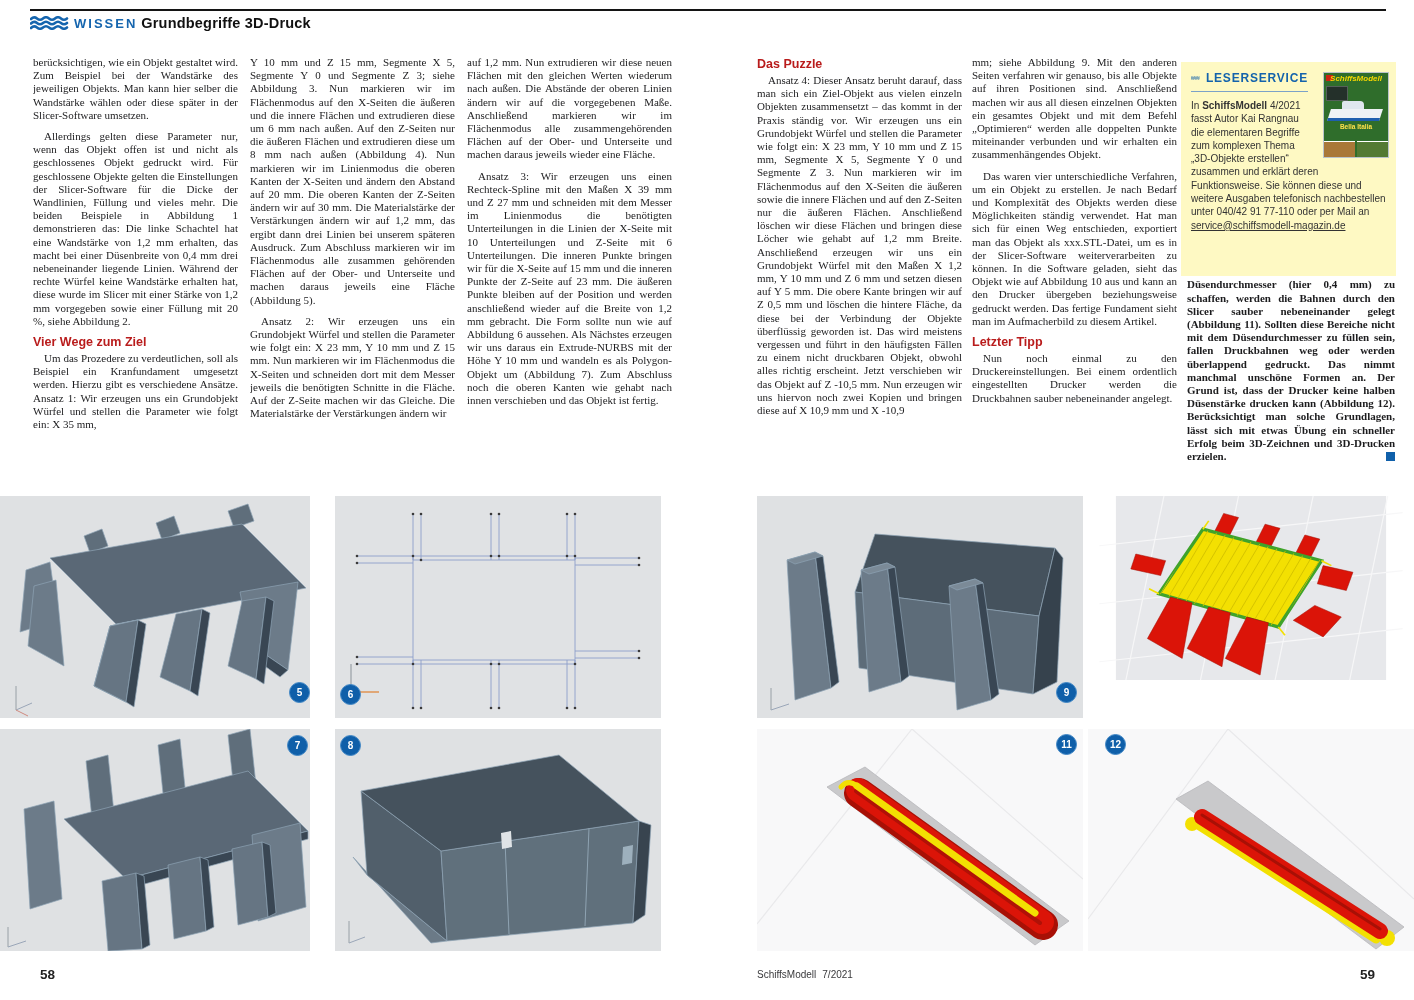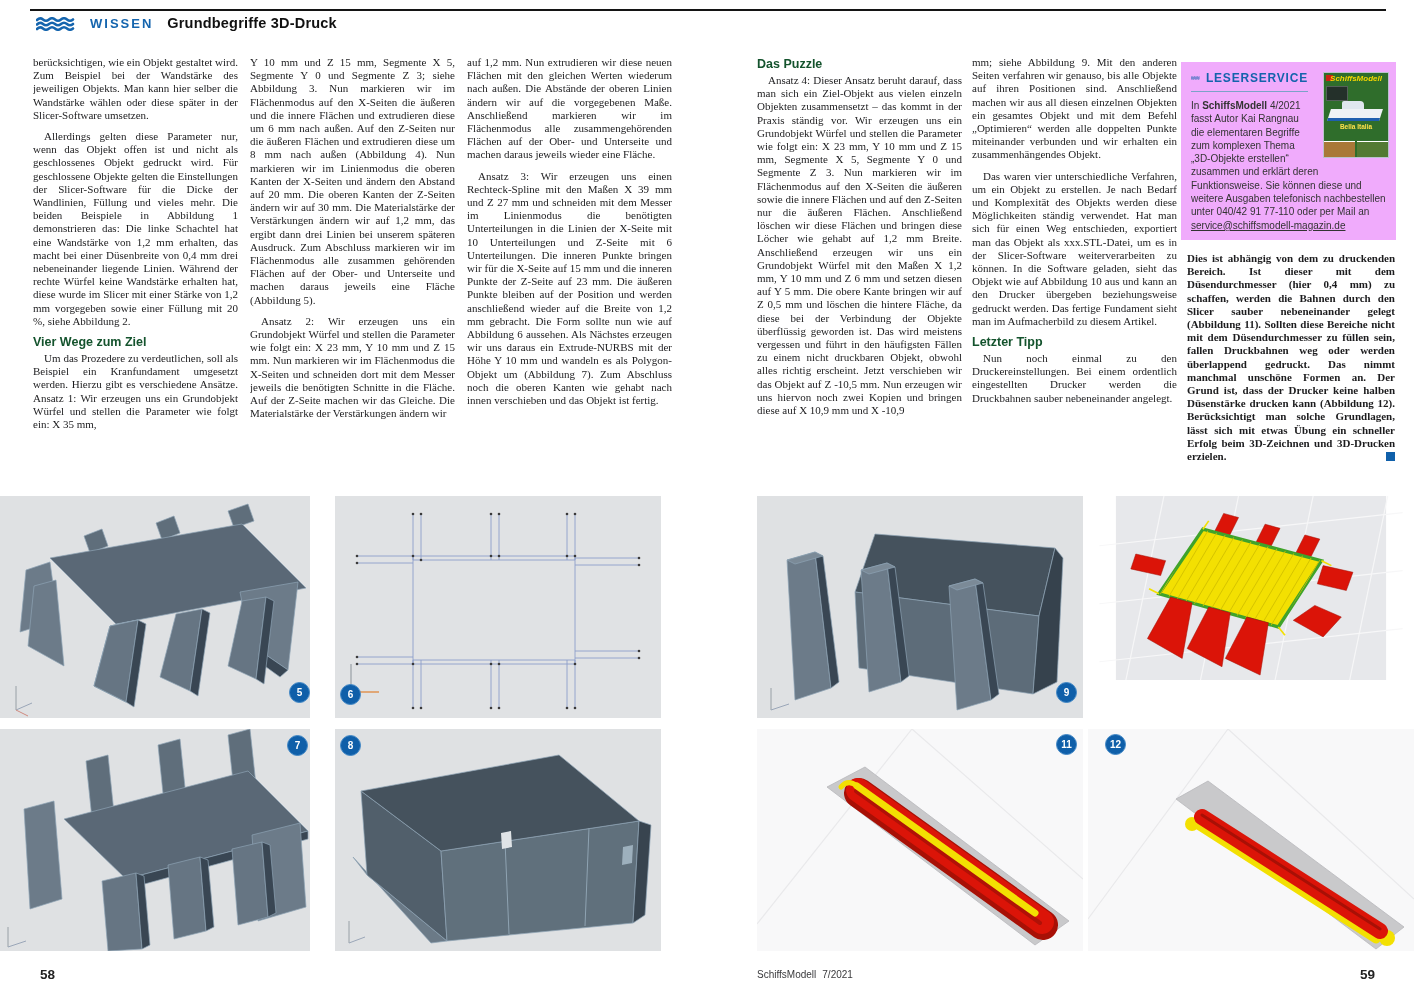--- a/index.html
+++ b/index.html
@@ -1,37 +1,37 @@
 <!DOCTYPE html>
 <html lang="de"><head>
 <meta charset="utf-8">
 <style>
   html,body{margin:0;padding:0;background:#fff;}
   #page{position:relative;width:1414px;height:1000px;background:#fff;overflow:hidden;
         font-family:"Liberation Serif",serif;color:#1c1c1e;}
   
   .top-rule{position:absolute;left:30px;top:9px;width:1356px;height:2px;background:#141414;}
-  .hdr{position:absolute;left:36px;top:15px;display:flex;align-items:flex-end;gap:14px;}
+  .hdr{position:absolute;left:30px;top:15px;display:flex;align-items:center;gap:4px;}
   .kicker{font:bold 13px "Liberation Sans",sans-serif;color:#1565ae;letter-spacing:2px;}
   .htitle{font:bold 14.5px "Liberation Sans",sans-serif;color:#111;letter-spacing:.2px;}
   
   .col{position:absolute;top:56px;height:444px;overflow:hidden;
        font-size:11px;line-height:13.2px;text-align:justify;hyphens:auto;}
   .col p{margin:0;}
   .col p.sp{margin-top:8px;}
   .col p.ind{text-indent:11px;}
-  .col h3{font:bold 12.5px/14px "Liberation Sans",sans-serif;margin:7px 0 3px 0;color:#14532d;}
+  .col h3{font:bold 12.5px/14px "Liberation Sans",sans-serif;margin:7px 0 3px 0;color:#b91c1c;}
   .col h3.first{margin-top:1px;}
   #col1{left:33px;width:205px;} #col2{left:250px;width:205px;} #col3{left:467px;width:205px;}
   #col4{left:757px;width:205px;} #col5{left:972px;width:205px;}
   #col6{left:1187px;top:252px;width:208px;height:236px;}
   #col6 p{position:relative;font-weight:bold;}
   .endsq{position:absolute;right:0;bottom:2px;width:9px;height:9px;background:#1060aa;}
   
-  .lsbox{position:absolute;left:1181px;top:62px;width:215px;height:178px;background:#f0abfc;
+  .lsbox{position:absolute;left:1181px;top:62px;width:215px;height:214px;background:#fef9c3;
          box-sizing:border-box;padding:9px 10px;font-family:"Liberation Sans",sans-serif;}
   .lshead{display:flex;align-items:center;gap:6px;margin-right:78px;}
   .lstitle{font:bold 12px "Liberation Sans",sans-serif;color:#1463ac;letter-spacing:.8px;}
   .lsrule{border-bottom:1.5px solid #7ba2c8;margin:6px 78px 7px 0;}
   .lsbody{font-size:10px;line-height:13.3px;color:#333;}
   .lsbody .flt{float:right;width:74px;height:56px;}
   .lsbody b{font-weight:bold;}
   .lslink{color:#333;text-decoration:underline;}
   .cover{position:absolute;top:10px;right:7px;width:64px;height:84px;background:#2f6d2b;
          border:1px solid #b9c3cc;overflow:hidden;}

